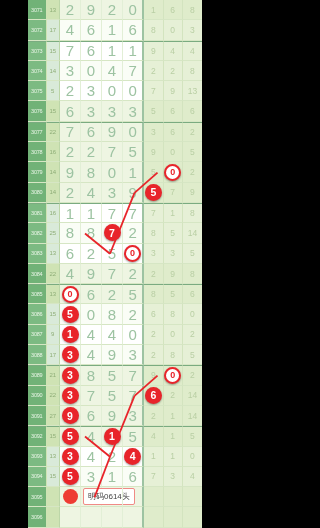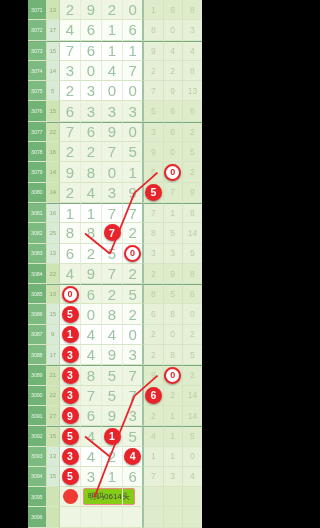--- a/index.html
+++ b/index.html
@@ -23,21 +23,21 @@
   .c-aux{width:23px;background:#e6f0d6;color:#b9cfa4;font-size:8.5px;
          border-right:1px solid #d3e4bf;}
   .c-aux.last{border-right:none;}
   .sepTop{border-top:1px solid #7aab80;}
   .mark{width:17px;height:17px;border-radius:50%;background:#e8242a;color:#fff;
         font-size:10.5px;display:flex;align-items:center;justify-content:center;
         box-shadow:0 1px 2px rgba(0,0,0,.35);font-weight:bold;}
   .mark.ring{background:#fff;color:#e8242a;border:2.5px solid #e8242a;
              width:13px;height:13px;font-size:9px;}
   .dot{width:15px;height:15px;border-radius:50%;background:#ee3b33;}
-  .tagbox{border:1.5px solid #f08a86;background:#84cc16;color:#444;font-size:8px;
+  .tagbox{border:1.5px solid #f08a86;background:#ffffff;color:#444;font-size:8px;
           padding:2px 4px;border-radius:2px;white-space:nowrap;}
   svg.lines{position:absolute;left:0;top:0;width:174px;height:528px;pointer-events:none;}
 </style>
 </head>
 <body>
 
 <div id="app">
   <div class="table" id="tbl">
       <div class="row band" style="height: 20.3px;">
         <div class="cell c-id">3071</div>

